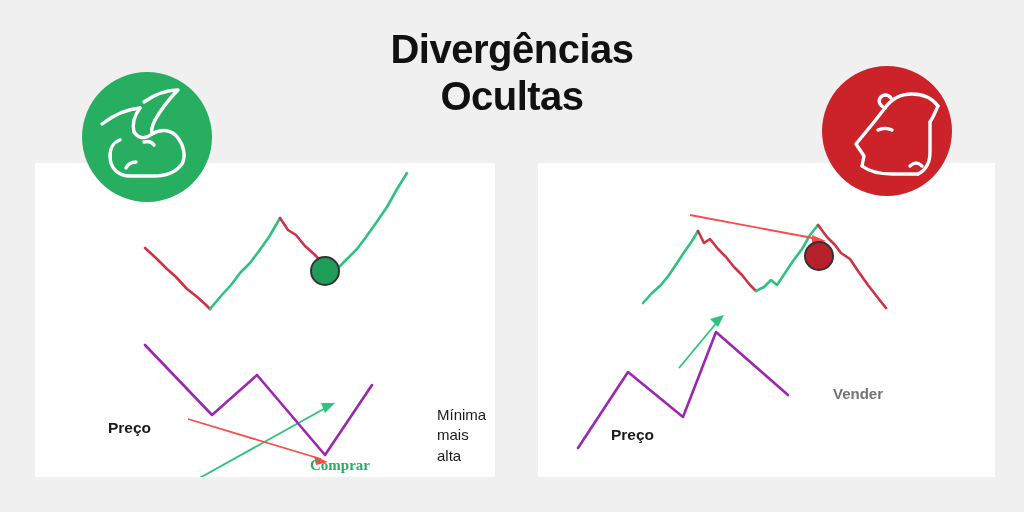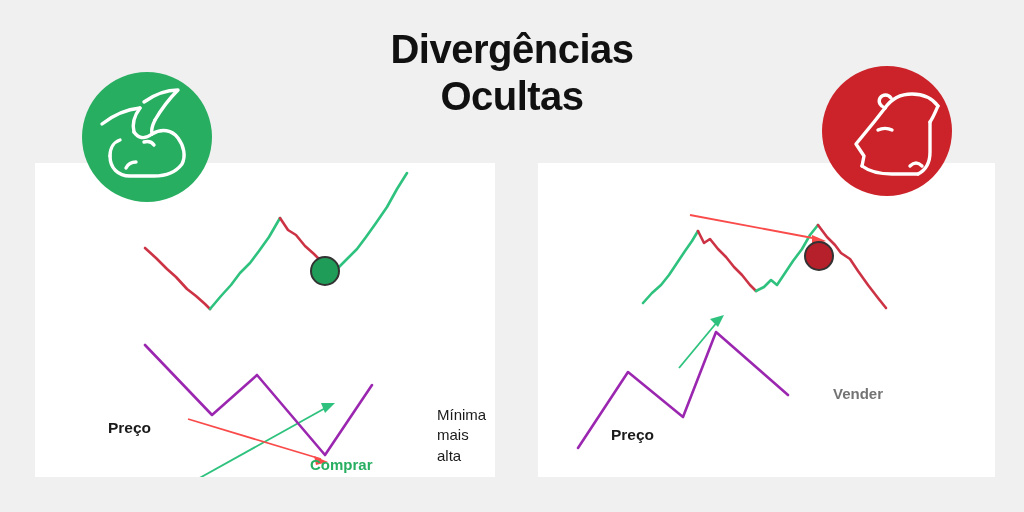--- a/index.html
+++ b/index.html
@@ -48,21 +48,21 @@
     line-height:1.35;
     white-space:pre-line;
   }
   .lbl.bold{ font-weight:bold; font-size:15.5px;margin-left:25px; }
   .lbl.green{ color:#27ae60; font-weight:bold; font-size:15px; }
   .lbl.red{ color:#737373; font-weight:bold; font-size:15px; }
 
   
   #lp-preco      { left:48px;  top:255px; }
   #lp-minima-alta{ left:366px; top:242px;margin-left:36px; }
-  #lp-comprar    { left:275px; top:292px; }
+  #lp-comprar    { left:275px; top:292px;font-family:Liberation Serif, serif; }
 
   
   #rp-preco      { left:48px;  top:262px; }
   #rp-vender     { left:295px; top:221px; }
   #rp-maxima-baixa{left:344px; top:255px; }
 </style>
 </head>
 <body>
 
 <div id="root">

